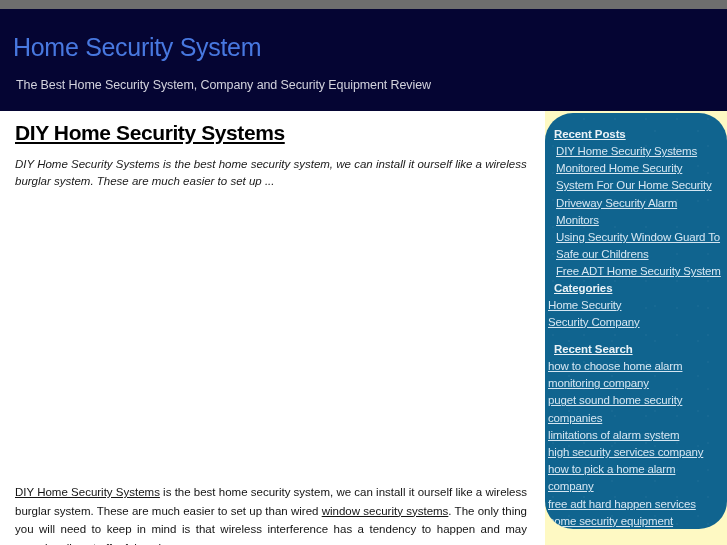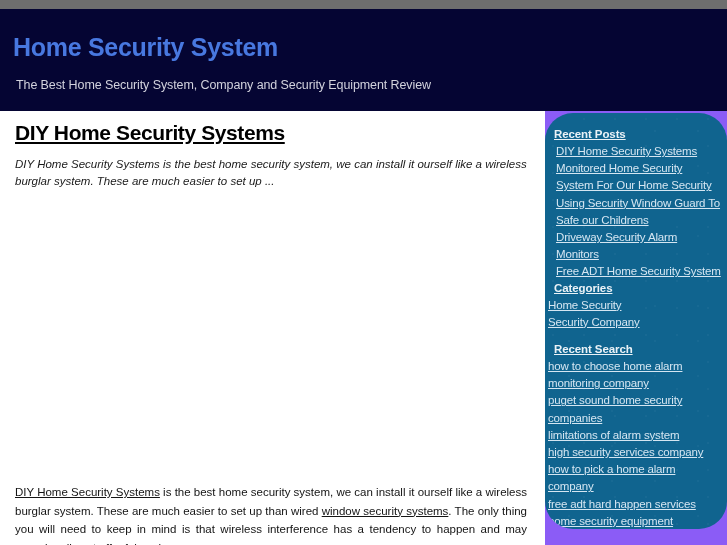--- a/index.html
+++ b/index.html
@@ -37,21 +37,21 @@
     height: 102px;
     background: #050533;
     overflow: hidden;
   }
   .site-title {
     position: absolute;
     left: 13px;
     top: 26px;
     margin: 0;
     font-size: 25px;
-    font-weight: bold;
+    font-weight: normal;
     letter-spacing: -0.3px;
     color: #4878e0;
     line-height: 1;
   }
   .site-tagline {
     position: absolute;
     left: 14px;
     top: 68px;
     margin: 2px;
     font-size: 12.5px;
@@ -59,21 +59,21 @@
     line-height: 1;
     letter-spacing: -0.1px;
   }
 
   
   .content-wrap {
     position: absolute;
     top: 111px; left: 0;
     width: 727px;
     height: 434px;
-    background: #8b5cf6;
+    background: #fef9c3;
   }
 
   
   .main-col {
     position: absolute;
     top: 0; left: 0;
     width: 545px;
     height: 434px;
     background: #ffffff;
   }
@@ -205,22 +205,22 @@
 
     </main>
 
     <aside class="sidebar">
 
       <section class="widget w-recent-posts">
         <h3 class="widget-title">Recent Posts</h3>
         <ul class="widget-list">
           <li><a href="#">DIY Home Security Systems</a></li>
           <li><a href="#">Monitored Home Security System For Our Home Security</a></li>
+          <li><a href="#">Driveway Security Alarm Monitors</a></li>
           <li><a href="#">Using Security Window Guard To Safe our Childrens</a></li>
-          <li><a href="#">Driveway Security Alarm Monitors</a></li>
           <li><a href="#">Free ADT Home Security System</a></li>
         </ul>
       </section>
 
       <section class="widget w-categories">
         <h3 class="widget-title">Categories</h3>
         <ul class="widget-list">
           <li><a href="#">Home Security</a></li>
           <li><a href="#">Security Company</a></li>
         </ul>

